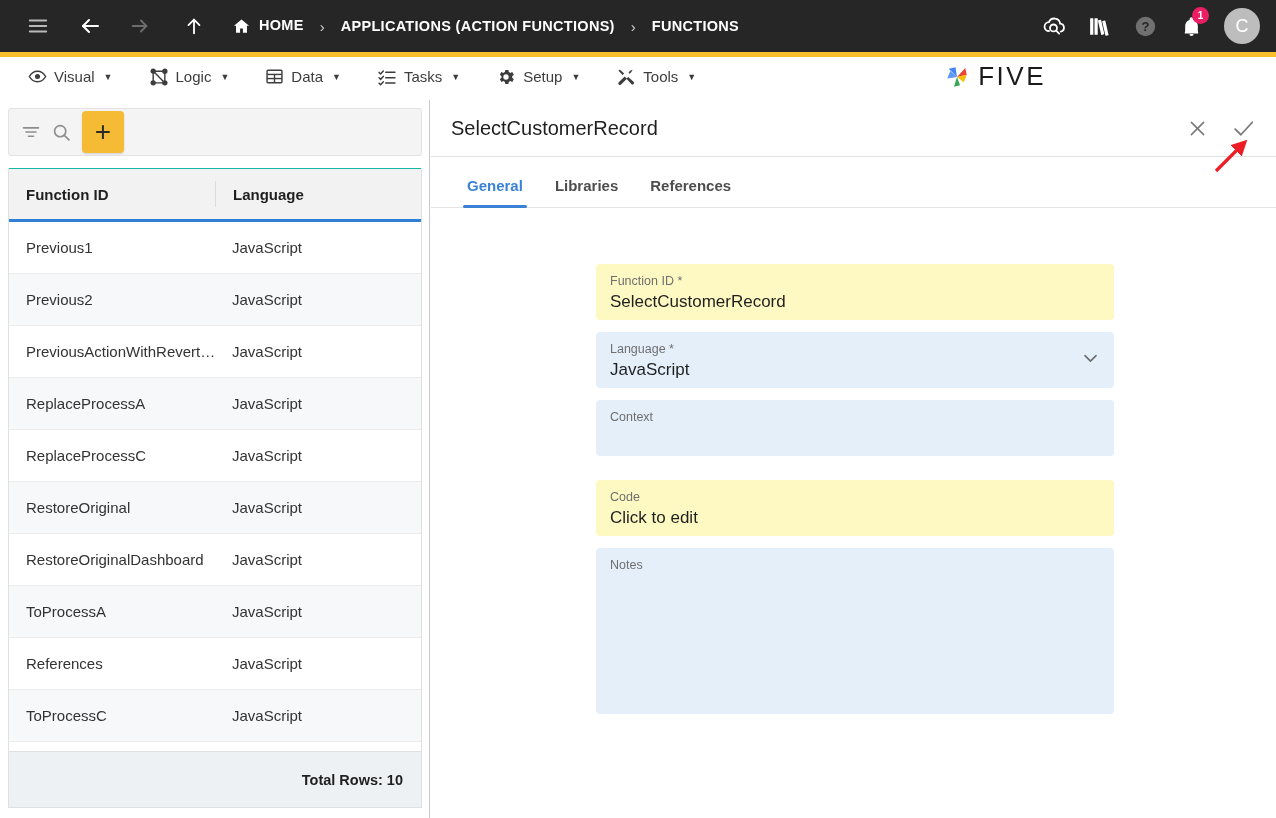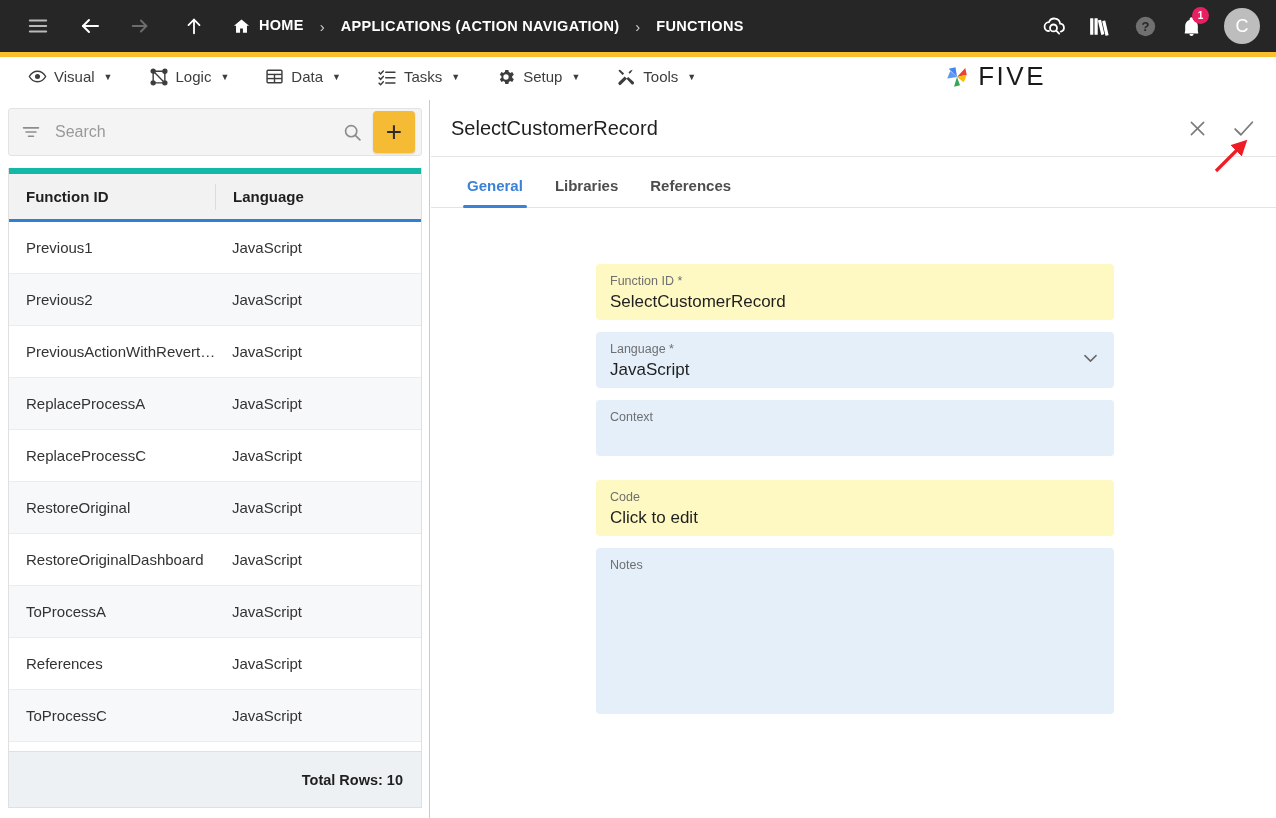--- a/index.html
+++ b/index.html
@@ -100,21 +100,21 @@
 
   .grid {
     position: absolute; left: 8px; top: 68px; width: 414px; height: 640px;
     border: 1px solid #e0e0e0; border-top: none;
     background: #fff; overflow: hidden;
   }
   .grid-head {
     height: 54px; background: #f2f2f2; border-bottom: 3px solid #2f7fd4;
     display: flex; align-items: center;
     font-size: 15px; font-weight: bold; color: #1f1f1f;
-    border-top: 6px solid #14b8a6;
+    border-top: 1px solid #14b8a6;
   }
   .col-a { width: 206px; padding-left: 17px; }
   .col-b { flex: 1; padding-left: 17px; border-left: 1px solid #dcdcdc; height: 26px; display:flex; align-items:center;}
   .grid-body { height: 524px; overflow: hidden; }
   .grow {
     height: 52px; display: flex; align-items: center;
     font-size: 15px; color: #333; border-bottom: 1px solid #ececec;
   }
   .grow.alt { background: #f7f8f9; }
   .grow .c-a { width: 206px; padding-left: 17px; overflow: hidden; white-space: nowrap; }
@@ -214,21 +214,21 @@
         <svg width="19" height="19" viewBox="0 0 24 24" fill="currentColor">
           <path d="M12 3 2.5 11h2.6v9h5.1v-5.6h3.6V20h5.1v-9h2.6z"></path>
         </svg>
       </span>
       <span>HOME</span>
     </div>
 
     <span class="sep">›</span>
 
     <div class="crumb">
-      <span>APPLICATIONS (ACTION NAVIGATION)</span>
+      <span>APPLICATIONS (ACTION FUNCTIONS)</span>
     </div>
 
     <span class="sep">›</span>
 
     <div class="crumb">
       <span>FUNCTIONS</span>
     </div>
   </div>
 
   <div class="topbar-right">
@@ -356,21 +356,20 @@
 <div class="leftpanel">
 
   <div class="searchrow">
     <span class="filter-icon">
       <svg width="20" height="20" viewBox="0 0 24 24" fill="none" stroke="currentColor" stroke-width="1.9" stroke-linecap="round">
         <line x1="3" y1="7" x2="21" y2="7"></line>
           <line x1="6" y1="12" x2="18" y2="12"></line>
           <line x1="9" y1="17" x2="15" y2="17"></line>
       </svg>
     </span>
-    <input class="search-input" type="text" placeholder="Search" style="">
     <span class="mag-icon">
       <svg width="21" height="21" viewBox="0 0 24 24" fill="none" stroke="currentColor" stroke-width="1.9" stroke-linecap="round">
         <circle cx="10.5" cy="10.5" r="6.4"></circle>
           <line x1="15.2" y1="15.2" x2="20.5" y2="20.5"></line>
       </svg>
     </span>
     <div class="add-btn">+</div>
   </div>
 
   <div class="grid">

